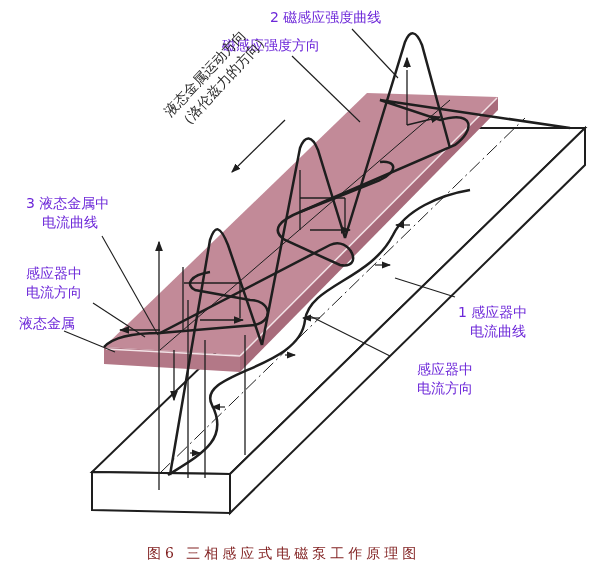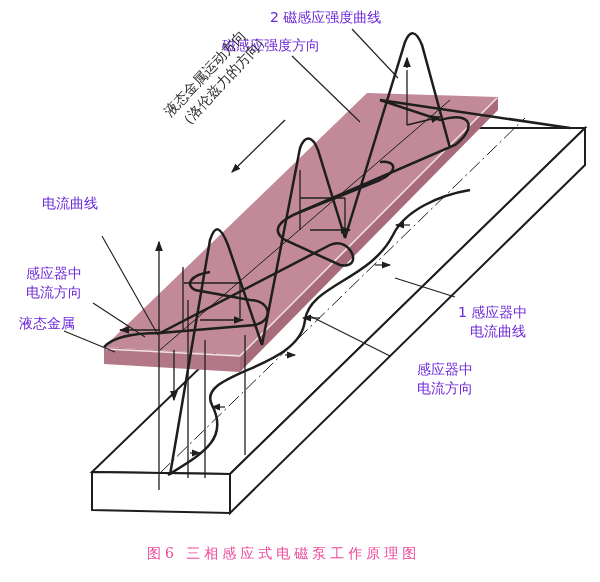--- a/index.html
+++ b/index.html
@@ -4,21 +4,21 @@
   <style>
     html, body { margin: 0; padding: 0; background: #ffffff; }
     body { width: 600px; height: 582px; position: relative; overflow: hidden;
            font-family: "DejaVu Sans", sans-serif; color: #222; }
     svg.diagram { position: absolute; left: 0; top: 0; }
     .lbl { position: absolute; font-size: 14px; line-height: 18px; color: #6d28d9; white-space: nowrap; }
     .lbl-block div { line-height: 19px; }
     .rot { position: absolute; left: 160px; top: 108px; transform: rotate(-47deg); transform-origin: left top;
            font-size: 14px; line-height: 19px; color: #2a2a2a; white-space: nowrap; }
     .caption { position: absolute; left: 147px; top: 545px; font-family: "DejaVu Serif", serif;
-               font-size: 14px; letter-spacing: 4px; color: #ec4899; white-space: nowrap; }
+               font-size: 14px; letter-spacing: 4px; color: #7f1d1d; white-space: nowrap; }
   </style>
 </head>
 <body>
 
 <svg class="diagram" width="600" height="582" viewBox="0 0 600 582">
   <defs>
     <marker id="ah" markerWidth="8" markerHeight="6" refX="7" refY="3" orient="auto">
       <path d="M0,0 L8,3 L0,6 Z" fill="#1e1e1e"></path>
     </marker>
   </defs>
@@ -92,20 +92,21 @@
 
 <div class="lbl" style="left:270px; top:8px;">2 磁感应强度曲线</div>
 <div class="lbl" style="left:222px; top:36px;">磁感应强度方向</div>
 
 <div class="rot">
   <div>液态金属运动方向</div>
   <div>（洛伦兹力的方向）</div>
 </div>
 
 <div class="lbl lbl-block" style="left:26px; top:194px;">
+  <div>3 液态金属中</div>
   <div style="padding-left:16px;">电流曲线</div>
 </div>
 
 <div class="lbl lbl-block" style="left:26px; top:264px;">
   <div>感应器中</div>
   <div>电流方向</div>
 </div>
 
 <div class="lbl" style="left:19px; top:314px;">液态金属</div>
 

